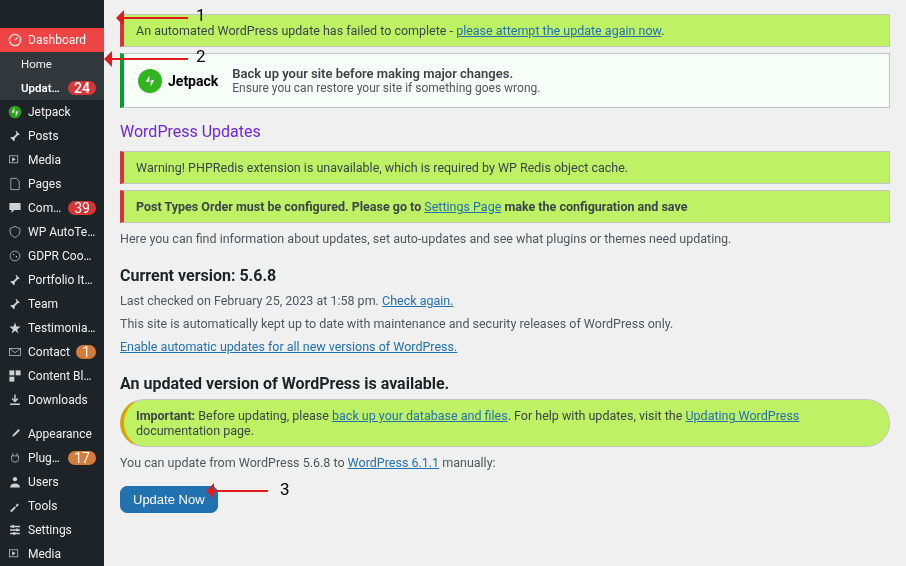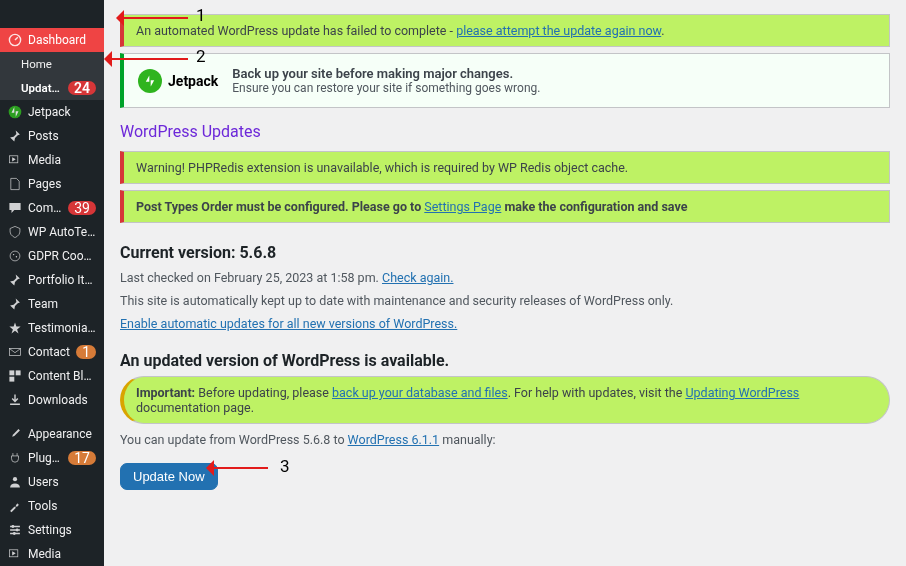--- a/index.html
+++ b/index.html
@@ -264,20 +264,21 @@
     </div>
 
     <h1>WordPress Updates</h1>
 
     <div class="notice">Warning! PHPRedis extension is unavailable, which is required by WP Redis object cache.</div>
 
     <div class="notice">
       <strong>Post Types Order must be configured. Please go to </strong><a>Settings Page</a><strong> make the configuration and save</strong>
     </div>
 
+    <p class="body-text">Here you can find information about updates, set auto-updates and see what plugins or themes need updating.</p>
 
     <h2 class="mid">Current version: 5.6.8</h2>
     <p class="body-text"><span>Last checked on February 25, 2023 at 1:58 pm. </span><a>Check again.</a></p>
     <p class="body-text">This site is automatically kept up to date with maintenance and security releases of WordPress only.</p>
     <p class="body-text"><a>Enable automatic updates for all new versions of WordPress.</a></p>
 
     <h2 class="mid">An updated version of WordPress is available.</h2>
 
     <div class="notice" style="border-left-color:#d9a400;border-radius:24px;">
       <strong>Important:</strong><span> Before updating, please </span><a>back up your database and files</a><span>. For help with updates, visit the </span><a>Updating WordPress</a><span> documentation page.</span>

